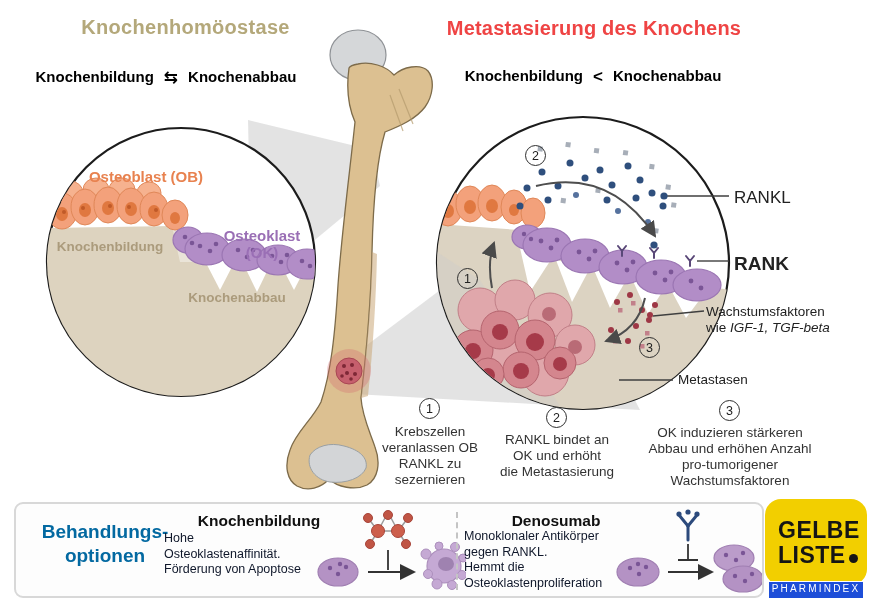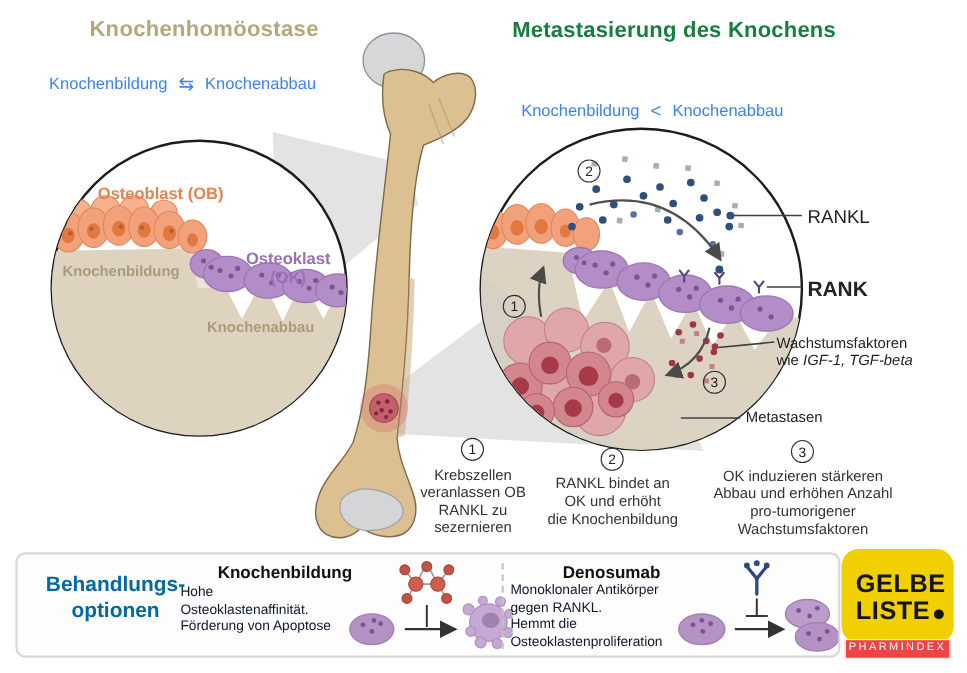--- a/index.html
+++ b/index.html
@@ -3,24 +3,24 @@
 <meta charset="utf-8">
 <style>
   * { margin:0; padding:0; box-sizing:border-box; }
   html,body { width:879px; height:612px; background:#ffffff;
     font-family:"Liberation Sans","DejaVu Sans",sans-serif; overflow:hidden; }
   .stage { position:relative; width:879px; height:612px; background:#fff; }
   svg.artwork { position:absolute; left:0; top:0; z-index:1; }
   .lbl { position:absolute; z-index:3; color:#222; }
   .ctr { text-align:center; }
   .title-left { left:38px; top:16px; width:295px; font-size:20px; font-weight:bold; color:#b4a87a; letter-spacing:.3px; }
-  .title-right { left:428px; top:17px; width:332px; font-size:20px; font-weight:bold; color:#15803d; letter-spacing:.2px;text-align:right; }
-  .subtitle { top:67px; font-size:15px; font-weight:normal; color:#3b82f6; }
+  .title-right { left:428px; top:17px; width:332px; font-size:20px; font-weight:bold; color:#ef4444; letter-spacing:.2px; }
+  .subtitle { top:67px; font-size:15px; font-weight:bold; color:#000000; }
   .sub-left { left:28px; width:276px; }
-  .sub-right { left:458px; width:270px;margin-top:24px; }
+  .sub-right { left:458px; width:270px; }
   .sub-sym { display:inline-block; margin:0 10px; font-size:17px; vertical-align:-1px; }
   .ob-label { left:88px; top:168px; width:116px; font-size:15px; font-weight:bold; color:#e8824f; }
   .kb-label { left:55px; top:239px; width:110px; font-size:13.5px; font-weight:bold; color:#ab9b7c; }
   .ok-label { left:206px; top:227px; width:112px; font-size:15px; font-weight:bold; color:#9a6fb5; }
   .ka-label { left:187px; top:290px; width:100px; font-size:13.5px; font-weight:bold; color:#ab9b7c; }
   .rankl-label { left:734px; top:188px; font-size:17px; font-weight:normal; }
   .rank-label  { left:734px; top:253px; font-size:19px; font-weight:bold; }
   .growth-label { left:706px; top:304px; font-size:13.5px; line-height:16px; width:160px; }
   .meta-label { left:678px; top:372px; font-size:13.5px; }
   .numcirc { position:absolute; z-index:3; width:21px; height:21px; border:1.4px solid #2e2e2e;
@@ -41,21 +41,21 @@
   .opticon { position:absolute; top:2px; }
   .bis-icon { left:300px; }
   .den-icon { left:596px; }
   .logo { position:absolute; z-index:4; left:763px; top:497px; width:112px; height:104px;padding-left:22px; }
   .logo-yellow { position:absolute; left:2px; top:2px; width:102px; height:86px; background:#f2cf00;
     border-radius:16px; }
   .logo-line { position:absolute; left:13px; font-size:23px; font-weight:bold; letter-spacing:.5px; color:#151515; }
   .logo-l1 { top:18px; }
   .logo-l2 { top:43px; }
   .bigdot { display:inline-block; width:9px; height:9px; background:#151515; border-radius:50%; margin-left:3px; }
-  .logo-black { position:absolute; left:5px; top:84px; width:96px; height:18px; background:#ef4444;
+  .logo-black { position:absolute; left:5px; top:84px; width:96px; height:18px; background:#1d4ed8;
     border:1.5px solid #ffffff; color:#fff; font-size:10px; letter-spacing:2.2px; text-align:center;
     line-height:14px; }
 </style>
 </head>
 <body>
 
 <div class="stage">
 
 <svg class="artwork" width="879" height="612" viewBox="0 0 879 612">
   <defs>
@@ -349,21 +349,21 @@
 <div class="steptext" style="left:365px; top:424px; width:130px;">
   <div>Krebszellen</div>
       <div>veranlassen OB</div>
   <div>RANKL zu</div>
       <div>sezernieren</div>
 </div>
 <div class="numcirc" style="left:546px; top:407px;">2</div>
 <div class="steptext" style="left:477px; top:432px; width:160px;">
   <div>RANKL bindet an</div>
       <div>OK und erhöht</div>
-  <div>die Knochenbildung</div>
+  <div>die Metastasierung</div>
 </div>
 <div class="numcirc" style="left:719px; top:400px;">3</div>
 <div class="steptext" style="left:625px; top:425px; width:210px;">
   <div>OK induzieren stärkeren</div>
       <div>Abbau und erhöhen Anzahl</div>
   <div>pro-tumorigener</div>
       <div>Wachstumsfaktoren</div>
 </div>
 
 <div class="panel">

